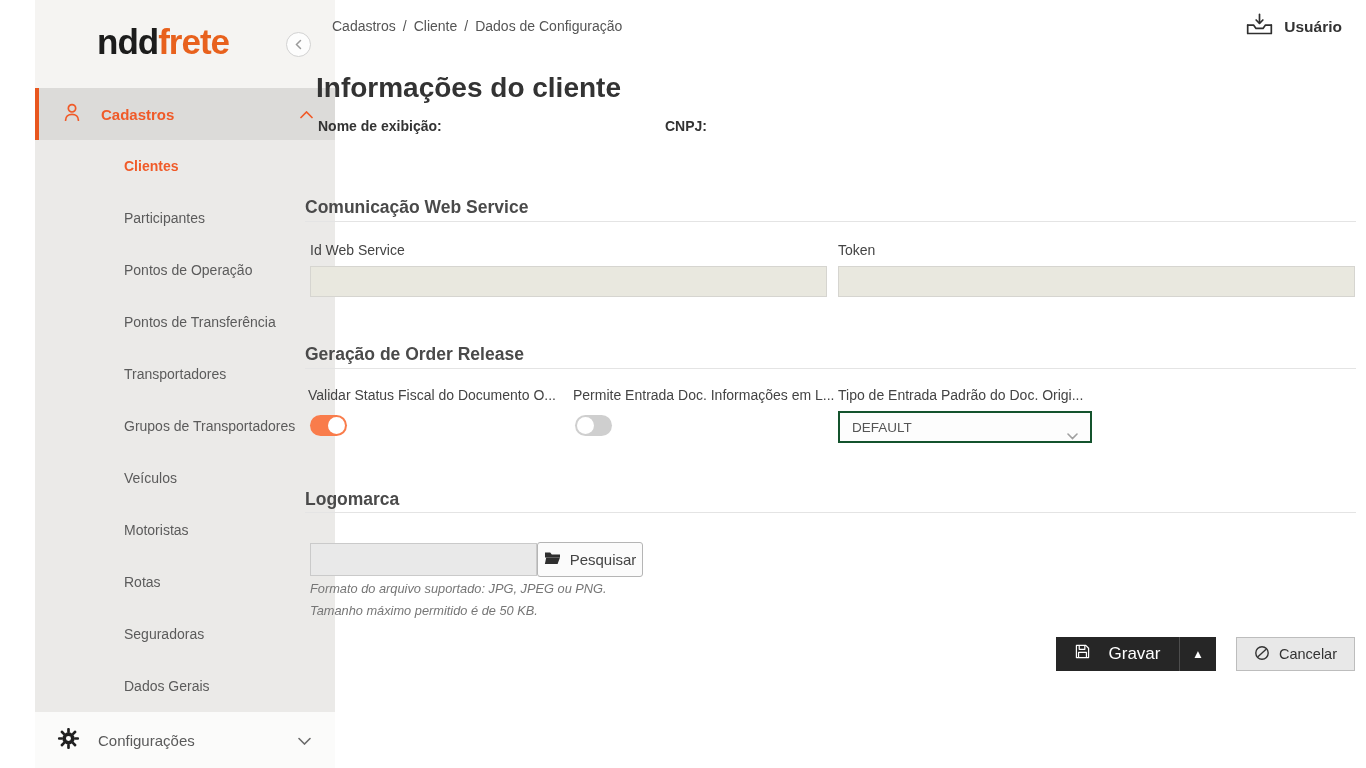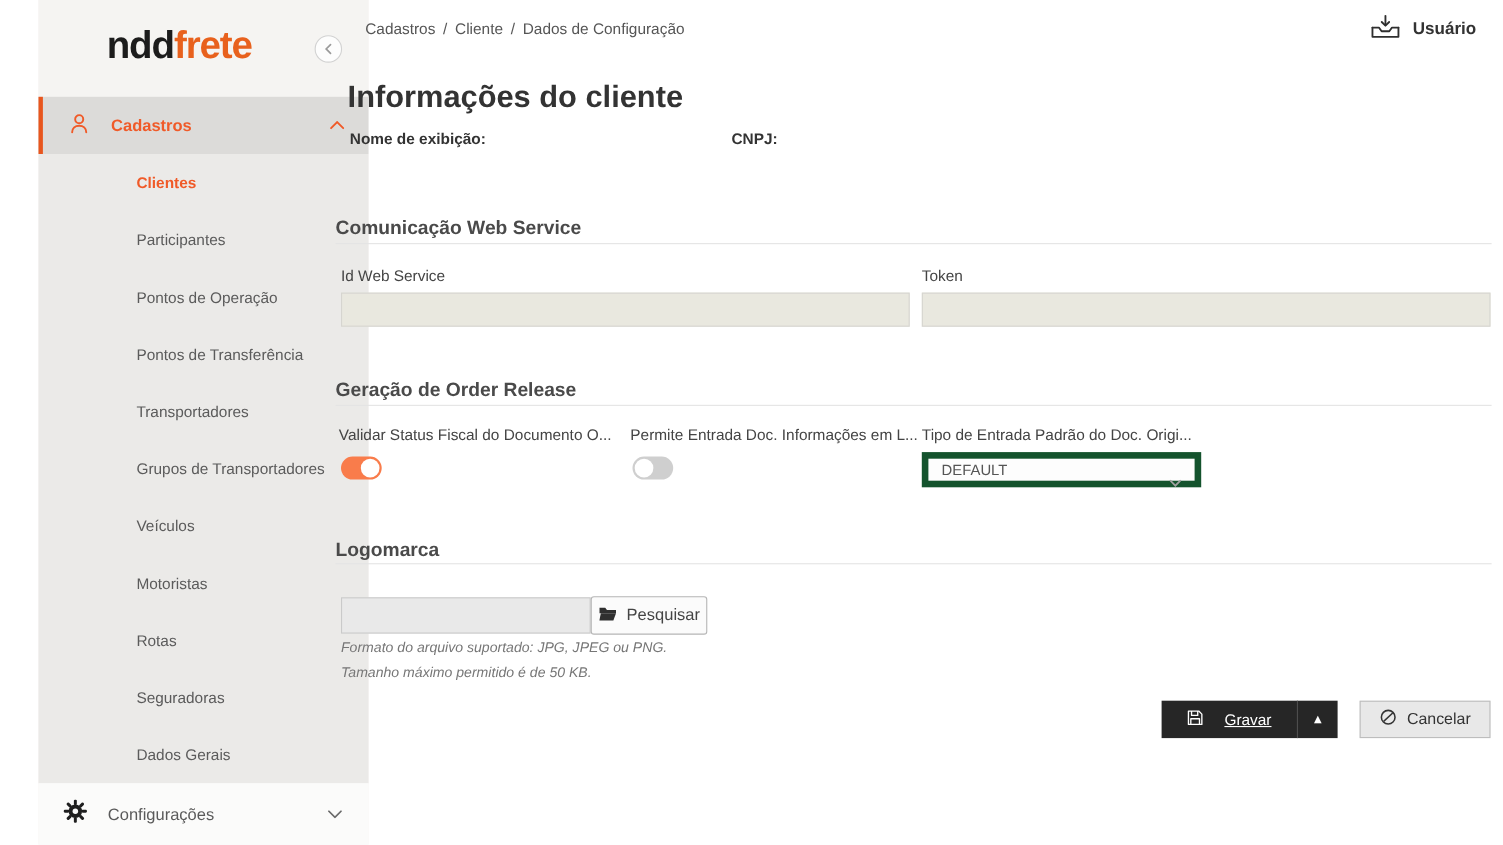--- a/index.html
+++ b/index.html
@@ -47,37 +47,37 @@
   .field-label { position:absolute; font-size:14px; color:#444; white-space:nowrap; }
   .text-input { position:absolute; width:517px; height:31px; background:#e9e8df; border:1px solid #d6d5d0;
     font-family:"Liberation Sans", sans-serif; font-size:14px; color:#444; padding:0 10px; }
 
   .toggle { position:absolute; width:37px; height:21px; border-radius:11px; cursor:pointer; }
   .toggle .knob { position:absolute; top:2px; width:17px; height:17px; border-radius:50%; background:#fff; }
   .toggle.on { background:#f97c4b; } .toggle.on .knob { right:2px; }
   .toggle.off { background:#cfcfcf; } .toggle.off .knob { left:2px; }
 
   .select-box { position:absolute; left:838px; top:411px; width:254px; height:32px; background:#fdfdfd;
-    border:6px solid #14532d; display:flex; align-items:center; cursor:pointer; }
+    border:2px solid #14532d; display:flex; align-items:center; cursor:pointer; }
   .select-box .val { margin-left:12px; font-size:13.5px; color:#555; }
   .select-box .chev { position:absolute; right:12px; top:13px; }
 
   .file-box { position:absolute; left:310px; top:543px; width:227px; height:33px; background:#e9e9e9;
     border:1px solid #cacaca; font-family:"Liberation Sans", sans-serif; font-size:14px; color:#555; padding:0 8px; }
   .browse-btn { position:absolute; left:537px; top:542px; width:106px; height:35px; background:#fbfbfb;
     border:1px solid #b5b5b5; border-radius:3px; display:flex; align-items:center; justify-content:center; gap:9px;
     font-size:15px; color:#444; cursor:pointer; }
   .hint { position:absolute; left:310px; top:578px; width:332px; font-size:12.8px; font-style:italic;
     color:#767676; line-height:1.7; }
 
   
   .btn-save { position:absolute; left:1056px; top:637px; width:160px; height:34px; background:#262626;
     display:flex; cursor:pointer; }
   .btn-save .main { flex:1; display:flex; align-items:center; justify-content:center; gap:19px;
-    color:#fff; font-size:14px;text-decoration:underline; }
+    color:#fff; font-size:17px; }
   .btn-save .caret { width:37px; border-left:1px solid #4d4d4d; display:flex; align-items:center;
     justify-content:center; color:#fff; font-size:9px; font-family:"DejaVu Sans", sans-serif; }
   .btn-cancel { position:absolute; left:1236px; top:637px; width:119px; height:34px; background:#e8e8e8;
     border:1px solid #bdbdbd; display:flex; align-items:center; justify-content:center; gap:9px;
     font-size:14.5px; color:#333; cursor:pointer; }
 </style>
 </head>
 <body>
 
 <div class="screen">

